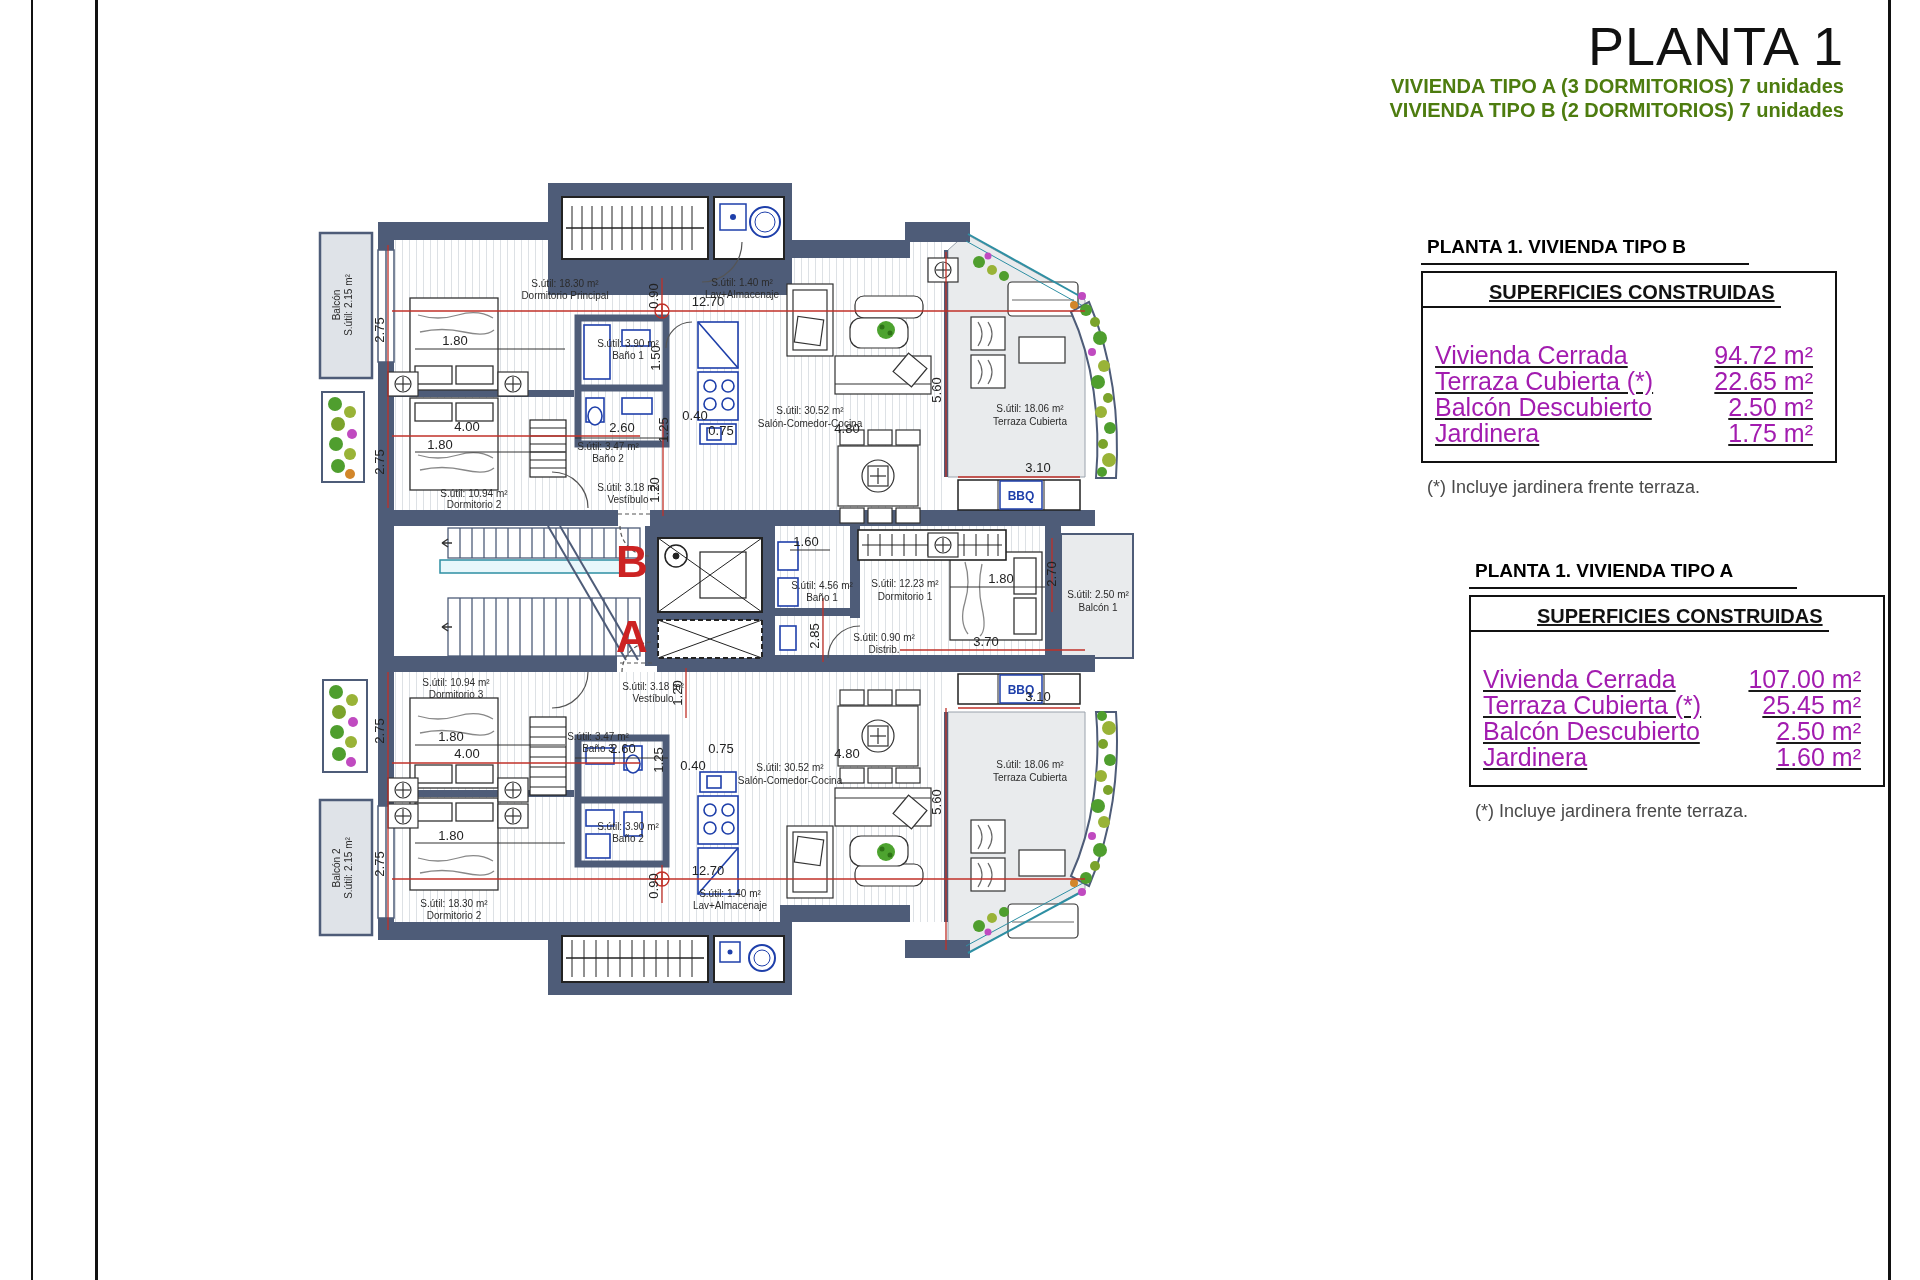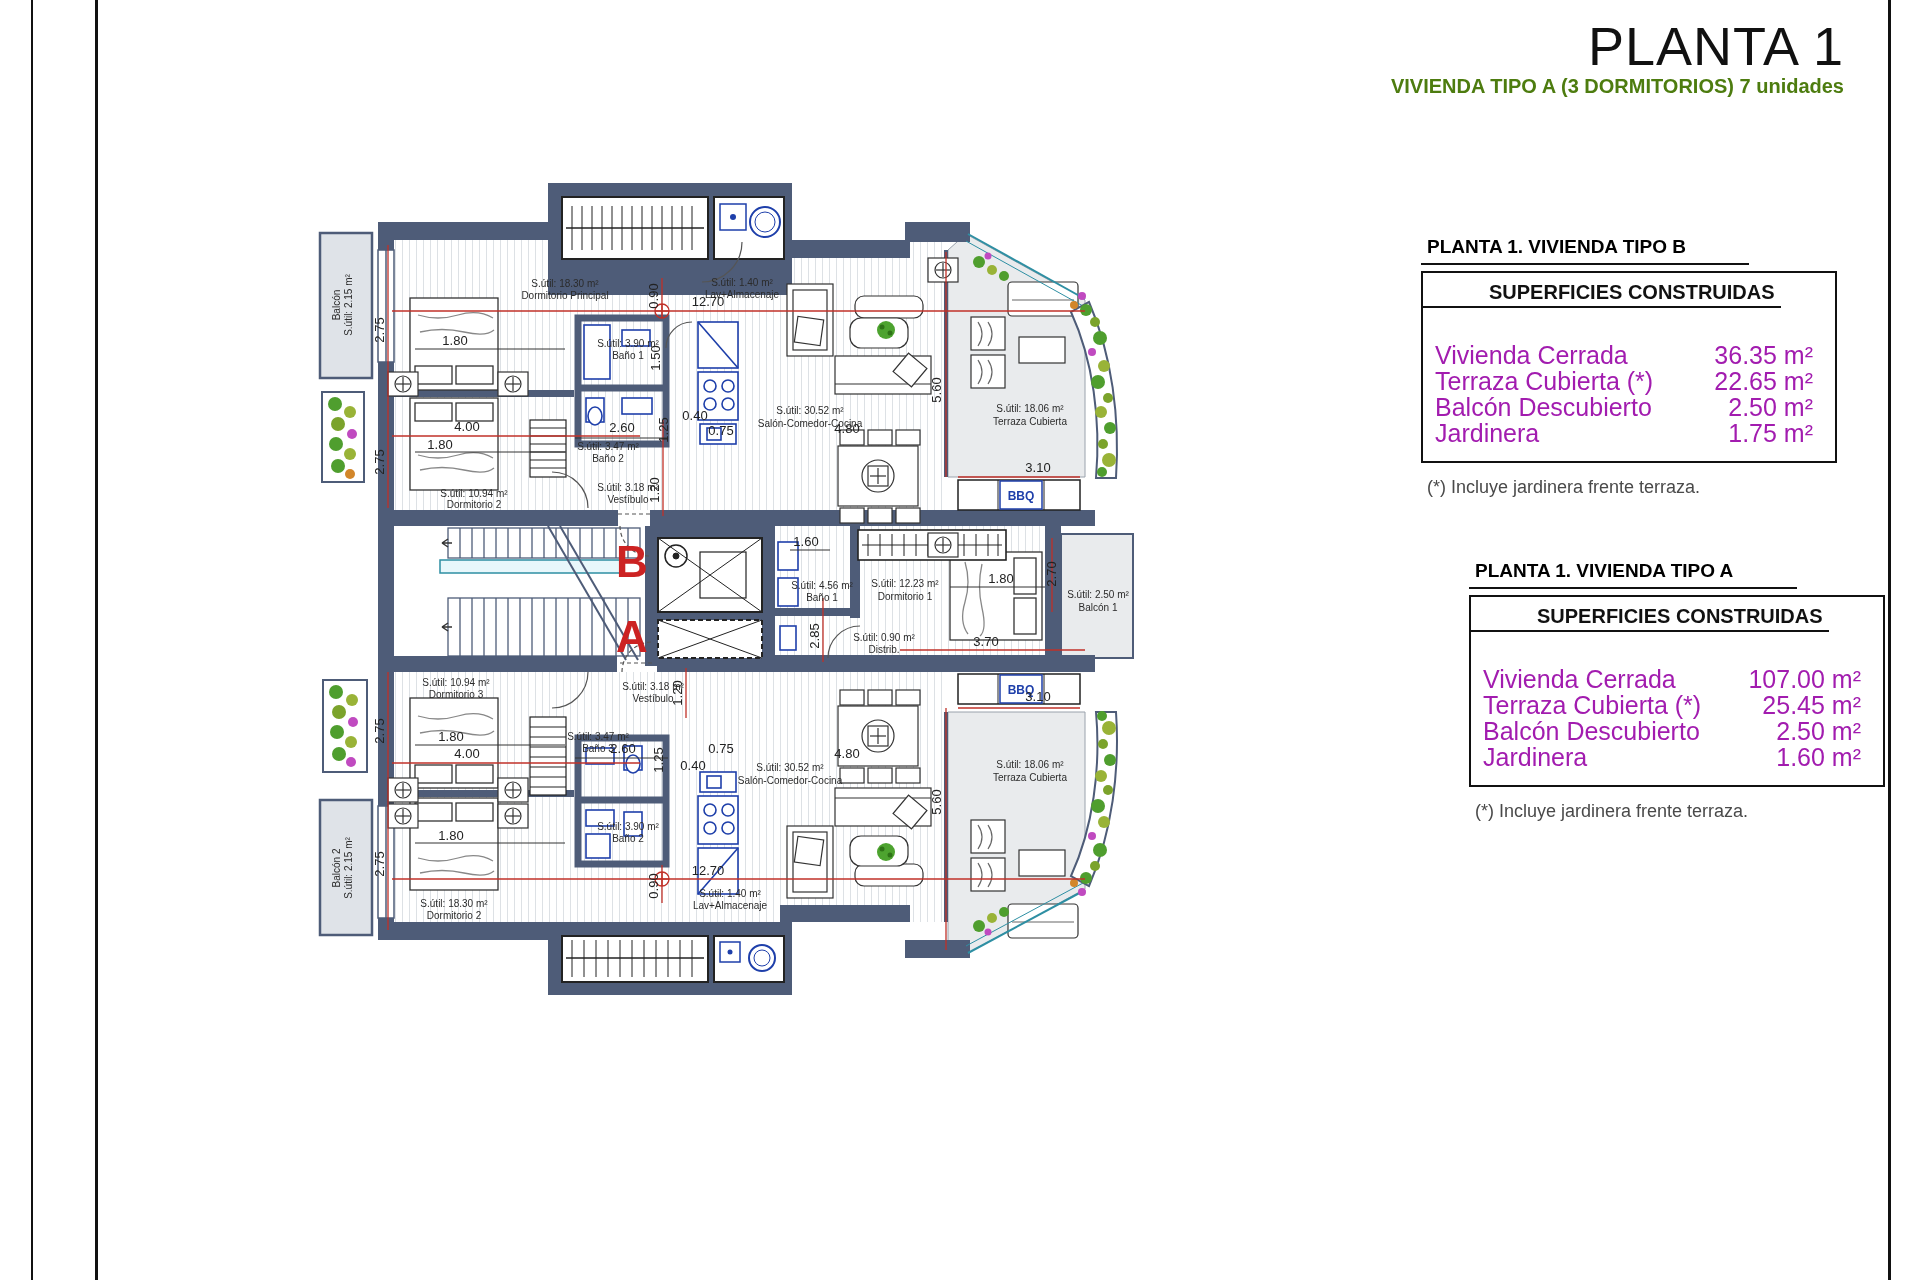--- a/index.html
+++ b/index.html
@@ -5,21 +5,21 @@
   html,body{margin:0;padding:0;background:#fff;}
   .sheet{position:relative;width:1920px;height:1280px;background:#fff;overflow:hidden;
          font-family:"Liberation Sans",sans-serif;color:#1a1a1a;}
   .vline{position:absolute;top:0;bottom:0;background:#111;}
   .titleblock{position:absolute;top:18px;right:76px;text-align:right;}
   .titleblock .main{font-size:54px;letter-spacing:1px;color:#111;line-height:56px;}
   .titleblock .sub{font-size:20px;font-weight:bold;line-height:24px;color:#4d7c0f;}
   .areatable{position:absolute;left:1421px;width:416px;}
   .areatable .heading{font-size:19px;font-weight:bold;color:#000000;padding:0 0 5px 6px;
                       border-bottom:2px solid #111;width:322px;}
-  .areatable .box{margin-top:6px;border:2px solid #111;height:188px;position:relative;}
+  .areatable .box{margin-top:6px;border:2px solid #111;height:188px;position:relative;text-decoration:underline;}
   .boxtitlerow{display:flex;align-items:flex-end;margin-top:8px;}
   .boxtitlerow .lead{width:62px;border-bottom:2px solid #111;height:20px;}
   .boxtitlerow .btitle{font-size:20px;font-weight:bold;border-bottom:2px solid #111;
                        padding:0 6px 2px 4px;color:#111;}
   .rows{margin-top:34px;padding:0 22px 0 12px;}
   .row{display:flex;justify-content:space-between;font-size:25px;line-height:26px;color:#a21caf;}
   .footnote{margin-top:14px;font-size:18px;color:#4a4a4a;padding-left:6px;}
   svg text{font-family:"Liberation Sans",sans-serif;}
   .rl{font-size:10px;fill:#2b2b2b;text-anchor:middle;}
   .dim{font-size:13px;fill:#222;text-anchor:middle;}
@@ -31,33 +31,34 @@
 
 <div class="sheet">
 
   <div class="vline" style="left:31px;width:2px;"></div>
   <div class="vline" style="left:95px;width:3px;"></div>
   <div class="vline" style="left:1888px;width:3px;"></div>
 
   <div class="titleblock">
     <div class="main">PLANTA 1</div>
     <div class="sub">VIVIENDA TIPO A (3 DORMITORIOS) 7 unidades</div>
+    <div class="sub">VIVIENDA TIPO B (2 DORMITORIOS) 7 unidades</div>
   </div>
 
   <div class="areatable" style="top:236px;">
     <div class="heading">PLANTA 1. VIVIENDA TIPO B</div>
     <div class="box">
       <div class="boxtitlerow">
         <div class="lead"></div>
         <div class="btitle">SUPERFICIES CONSTRUIDAS</div>
       </div>
       <div class="rows">
         <div class="row">
             <span>Vivienda Cerrada</span>
-            <span>36.35 m²</span>
+            <span>94.72 m²</span>
           </div>
         <div class="row">
             <span>Terraza Cubierta (*)</span>
             <span>22.65 m²</span>
           </div>
         <div class="row">
             <span>Balcón Descubierto</span>
             <span>2.50 m²</span>
           </div>
         <div class="row">

